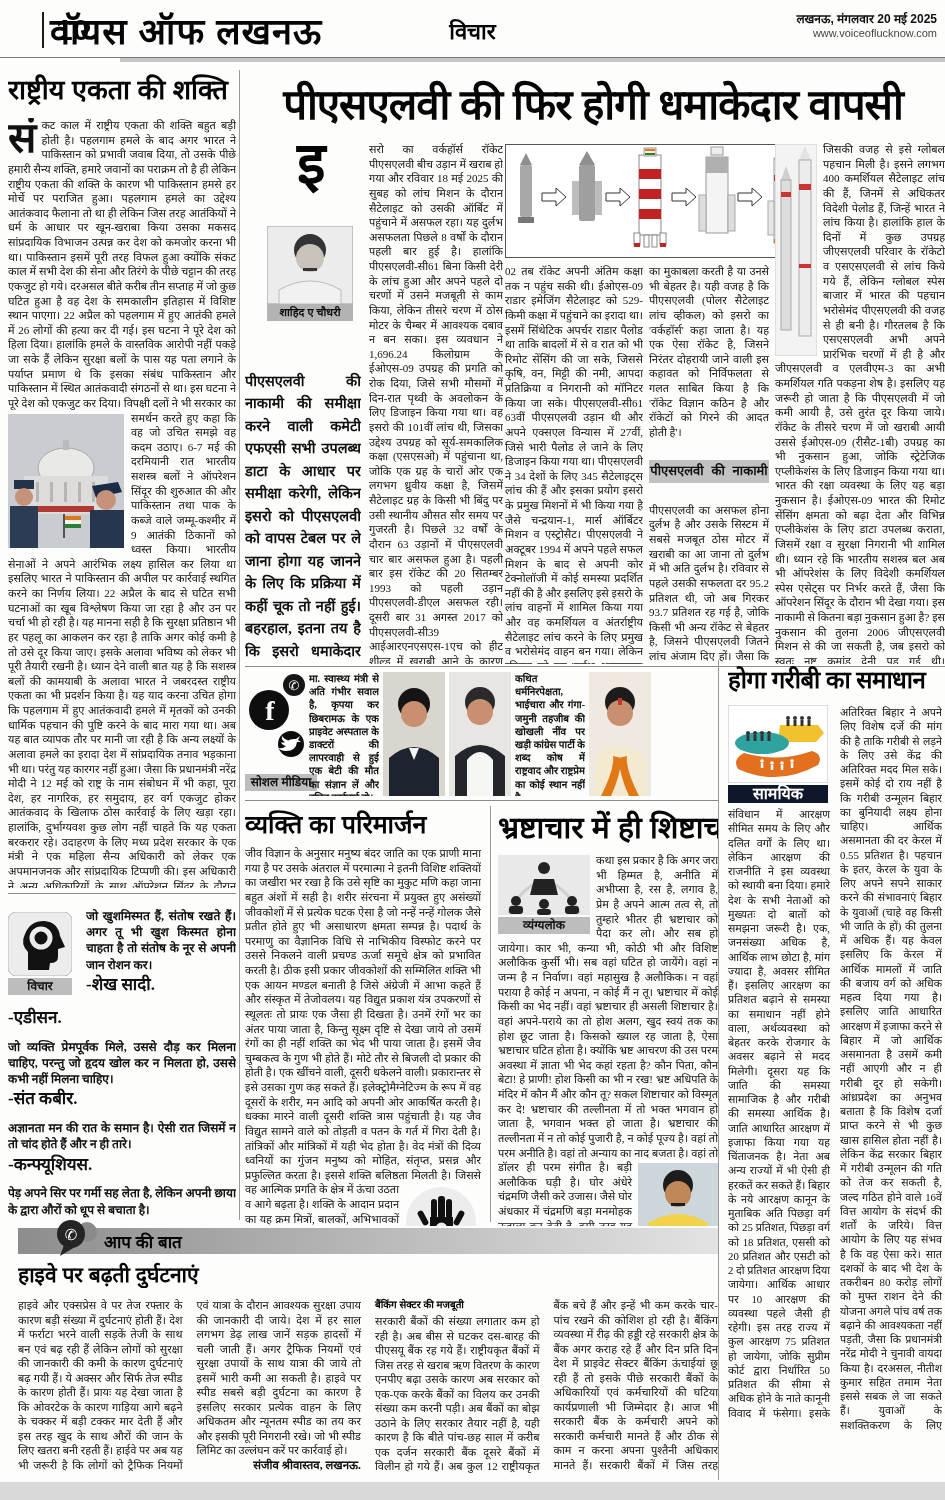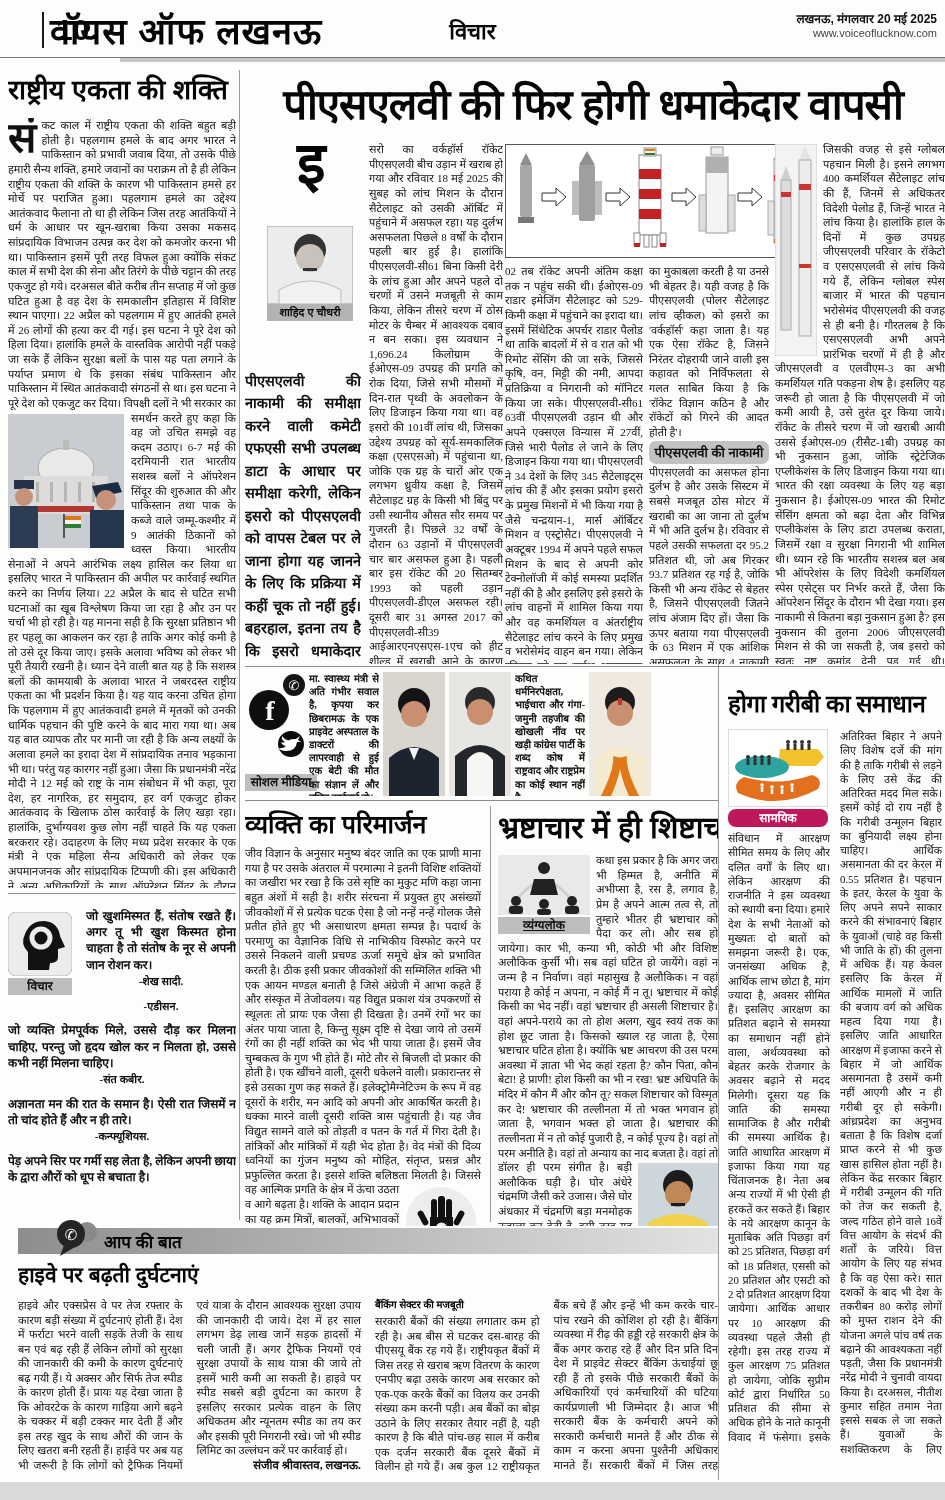--- a/index.html
+++ b/index.html
@@ -11,25 +11,25 @@
   .hl{font-family:"Liberation Sans",sans-serif;font-weight:700;color:#050505;}
   .nowrap{white-space:nowrap;overflow:hidden;}
   .cap{background:#b3b3b3;color:#0b0b0b;text-align:center;font-family:"Liberation Sans",sans-serif;
        font-weight:700;font-size:11px;line-height:17px;height:17px;overflow:hidden;}
   .vline{background:#9a9a9a;width:1px;}
   .hline{background:#8a8a8a;height:1px;}
   .dropcap{float:left;font-weight:700;font-family:"Liberation Sans",sans-serif;
            font-size:42px;line-height:36px;padding:2px 5px 0 0;}
   .sign{font-weight:700;text-align:right;font-size:11.5px;}
   .quote{font-size:12px;font-weight:600;margin:0 0 9px 0;line-height:1.35;}
-  .qauth{font-weight:700;text-align:center;font-size:11px;margin-top:1px;}
+  .qauth{font-weight:700;text-align:left;font-size:17px;margin-top:1px;}
   .iconlabel{background:#bdbdbd;color:#111;font-family:"Liberation Sans",sans-serif;
              font-weight:700;font-size:12px;text-align:center;line-height:17px;height:17px;}
-  .inset-head{background:#c2c2c2;color:#101010;font-family:Liberation Sans, sans-serif;
-              font-weight:700;font-size:13px;text-align:center;padding:3px 1px;margin:1px 0;border-radius:7px;}
+  .inset-head{background:#c2c2c2;color:#101010;font-family:Liberation Mono, monospace;
+              font-weight:700;font-size:13px;text-align:center;padding:3px 1px;margin:20px 0;}
   .sq{font-size:10px;font-weight:600;line-height:1.32;}
   .sqname{font-weight:700;font-size:9.5px;text-align:right;margin-top:2px;}
   svg{display:block;}
 </style>
 </head>
 <body>
 
 <div class="abs" style="left:0;top:0;width:945px;height:57px;border-bottom:1px solid #777;">
   <div class="abs hl" style="left:8px;top:13px;font-size:30px;margin-left:48px;">10</div>
   <div class="abs" style="left:42px;top:12px;width:2px;height:36px;background:#1a1a1a;"></div>
@@ -230,21 +230,21 @@
       <path d="M6,124 V86 Q31,64 56,86 V124 Z" fill="#f3ead0"></path>
       <path d="M12,124 Q26,96 24,84 l8,2 Q32,102 22,124 Z" fill="#e07818"></path>
       <path d="M50,124 Q36,96 38,84 l-8,2 Q30,102 40,124 Z" fill="#e07818"></path>
     </svg>
   </div>
 </div>
 <div class="abs hline" style="left:245px;top:800px;width:473px;"></div>
 
 <div class="abs vline" style="left:718px;top:660px;height:820px;"></div>
 <div class="abs" style="left:728px;top:662px;width:214px;">
-  <div class="hl nowrap" style="font-size:24px;letter-spacing:-0.5px;margin-top:24px;">होगा गरीबी का समाधान</div>
+  <div class="hl nowrap" style="font-size:24px;letter-spacing:-0.5px;margin-top:0;">होगा गरीबी का समाधान</div>
   <div class="jt" style="margin-top:10px;height:728px;column-count:2;column-gap:10px;font-size:10.8px;line-height:1.32;overflow:hidden;">
     <div style="width:100px;margin-bottom:4px;">
       <svg width="100" height="78" viewBox="0 0 100 78">
         <rect width="100" height="78" fill="#fff" stroke="#bbb"></rect>
         <path d="M10,64 Q50,82 90,60 Q96,50 84,46 Q50,58 16,48 Q4,54 10,64 Z" fill="#e2701f"></path>
         <path d="M52,20 h38 l6,8 -8,9 h-38 Z" fill="#f2c12e"></path>
         <ellipse cx="34" cy="38" rx="27" ry="11" fill="#2fa3a0"></ellipse>
         <g fill="#333">
           <circle cx="60" cy="13" r="2"></circle>
             <rect x="58.5" y="15" width="3" height="6"></rect>
@@ -267,21 +267,21 @@
           <circle cx="34" cy="56" r="1.8"></circle>
             <rect x="32.8" y="58" width="2.5" height="5"></rect>
           <circle cx="44" cy="58" r="1.8"></circle>
             <rect x="42.8" y="60" width="2.5" height="5"></rect>
           <circle cx="54" cy="58" r="1.8"></circle>
             <rect x="52.8" y="60" width="2.5" height="5"></rect>
           <circle cx="64" cy="56" r="1.8"></circle>
             <rect x="62.8" y="58" width="2.5" height="5"></rect>
         </g>
       </svg>
-      <div style="width:100px;background:#be185d;color:#fff;font-family:'Liberation Sans',sans-serif;font-weight:700;font-size:12px;text-align:center;line-height:18px;margin-top:2px;border-radius:8px;">सामयिक</div>
+      <div style="width:100px;background:#0f172a;color:#fff;font-family:'Liberation Sans',sans-serif;font-weight:700;font-size:16px;text-align:center;line-height:18px;margin-top:2px;">सामयिक</div>
     </div>
     <span>संविधान में आरक्षण सीमित समय के लिए और दलित वर्गों के लिए था। लेकिन आरक्षण की राजनीति ने इस व्यवस्था को स्थायी बना दिया। हमारे देश के सभी नेताओं को मुख्यतः दो बातों को समझना जरूरी है। एक, जनसंख्या अधिक है, आर्थिक लाभ छोटा है, मांग ज्यादा है, अवसर सीमित हैं। इसलिए आरक्षण का प्रतिशत बढ़ाने से समस्या का समाधान नहीं होने वाला, अर्थव्यवस्था को बेहतर करके रोजगार के अवसर बढ़ाने से मदद मिलेगी। दूसरा यह कि जाति की समस्या सामाजिक है और गरीबी की समस्या आर्थिक है। जाति आधारित आरक्षण में इजाफा किया गया यह चिंताजनक है। नेता अब अन्य राज्यों में भी ऐसी ही हरकतें कर सकते हैं। बिहार के नये आरक्षण कानून के मुताबिक अति पिछड़ा वर्ग को 25 प्रतिशत, पिछड़ा वर्ग को 18 प्रतिशत, एससी को 20 प्रतिशत और एसटी को 2 दो प्रतिशत आरक्षण दिया जायेगा। आर्थिक आधार पर 10 आरक्षण की व्यवस्था पहले जैसी ही रहेगी। इस तरह राज्य में कुल आरक्षण 75 प्रतिशत हो जायेगा, जोकि सुप्रीम कोर्ट द्वारा निर्धारित 50 प्रतिशत की सीमा से अधिक होने के नाते कानूनी विवाद में फंसेगा। इसके अतिरिक्त बिहार ने अपने लिए विशेष दर्जे की मांग की है ताकि गरीबी से लड़ने के लिए उसे केंद्र की अतिरिक्त मदद मिल सके। इसमें कोई दो राय नहीं है कि गरीबी उन्मूलन बिहार का बुनियादी लक्ष्य होना चाहिए। आर्थिक असमानता की दर केरल में 0.55 प्रतिशत है। पहचान के इतर, केरल के युवा के लिए अपने सपने साकार करने की संभावनाएं बिहार के युवाओं (चाहे वह किसी भी जाति के हों) की तुलना में अधिक हैं। यह केवल इसलिए कि केरल में आर्थिक मामलों में जाति की बजाय वर्ग को अधिक महत्व दिया गया है। इसलिए जाति आधारित आरक्षण में इजाफा करने से बिहार में जो आर्थिक असमानता है उसमें कमी नहीं आएगी और न ही गरीबी दूर हो सकेगी। आंध्रप्रदेश का अनुभव बताता है कि विशेष दर्जा प्राप्त करने से भी कुछ खास हासिल होता नहीं है। लेकिन केंद्र सरकार बिहार में गरीबी उन्मूलन की गति को तेज कर सकती है, जल्द गठित होने वाले 16वें वित्त आयोग के संदर्भ की शर्तों के जरिये। वित्त आयोग के लिए यह संभव है कि वह ऐसा करे। सात दशकों के बाद भी देश के तकरीबन 80 करोड़ लोगों को मुफ्त राशन देने की योजना अगले पांच वर्ष तक बढ़ाने की आवश्यकता नहीं पड़ती, जैसा कि प्रधानमंत्री नरेंद्र मोदी ने चुनावी वायदा किया है। दरअसल, नीतीश कुमार सहित तमाम नेता इससे सबक ले जा सकते हैं। युवाओं के सशक्तिकरण के लिए भारत को गरीबी कम करने के लिए ठोस व प्रभावी योजनाओं की जरूरत है। जाति आधारित आरक्षण का विस्तार करना गरीबी समाधान नहीं हो सकता है।</span>
     
   </div>
 </div>
 
 <div class="abs" style="left:245px;top:806px;width:236px;height:420px;overflow:hidden;">
   <div class="hl nowrap" style="font-size:25px;">व्यक्ति का परिमार्जन</div>
   <div class="jt bodytxt" style="margin-top:6px;height:388px;overflow:hidden;">
     <span>जीव विज्ञान के अनुसार मनुष्य बंदर जाति का एक प्राणी माना गया है पर उसके अंतराल में परमात्मा ने इतनी विशिष्ट शक्तियों का जखीरा भर रखा है कि उसे सृष्टि का मुकुट मणि कहा जाना बहुत अंशों में सही है। शरीर संरचना में प्रयुक्त हुए असंख्यों जीवकोशों में से प्रत्येक घटक ऐसा है जो नन्हें नन्हें गोलक जैसे प्रतीत होते हुए भी असाधारण क्षमता सम्पन्न है। पदार्थ के परमाणु का वैज्ञानिक विधि से नाभिकीय विस्फोट करने पर उससे निकलने वाली प्रचण्ड ऊर्जा समूचे क्षेत्र को प्रभावित करती है। ठीक इसी प्रकार जीवकोशों की सम्मिलित शक्ति भी एक आयन मण्डल बनाती है जिसे अंग्रेजी में आभा कहते हैं और संस्कृत में तेजोवलय। यह विद्युत प्रकाश यंत्र उपकरणों से स्थूलतः तो प्रायः एक जैसा ही दिखता है। उनमें रंगों भर का अंतर पाया जाता है, किन्तु सूक्ष्म दृष्टि से देखा जाये तो उसमें रंगों का ही नहीं शक्ति का भेद भी पाया जाता है। इसमें जैव चुम्बकत्व के गुण भी होते हैं। मोटे तौर से बिजली दो प्रकार की होती है। एक खींचने वाली, दूसरी धकेलने वाली। प्रकारान्तर से इसे उसका गुण कह सकते हैं। इलेक्ट्रोमैग्नेटिज्म के रूप में वह दूसरों के शरीर, मन आदि को अपनी ओर आकर्षित करती है। धक्का मारने वाली दूसरी शक्ति त्रास पहुंचाती है। यह जैव विद्युत सामने वाले को तोड़ती व पतन के गर्त में गिरा देती है। तांत्रिकों और मांत्रिकों में यही भेद होता है। वेद मंत्रों की दिव्य ध्वनियों का गुंजन मनुष्य को मोहित, संतृप्त, प्रसन्न और प्रफुल्लित करता है। इससे शक्ति बलिष्ठता मिलती है।</span>
@@ -316,21 +316,21 @@
         <path d="M36,24 h20 l4,16 h-28 Z" fill="#222"></path>
         <g fill="#222">
           <circle cx="18" cy="46" r="5"></circle>
             <rect x="11" y="51" width="14" height="8" rx="3"></rect>
           <circle cx="46" cy="49" r="5"></circle>
             <rect x="39" y="54" width="14" height="6" rx="3"></rect>
           <circle cx="74" cy="46" r="5"></circle>
             <rect x="67" y="51" width="14" height="8" rx="3"></rect>
         </g>
       </svg>
-      <span class="iconlabel" style="display:block;width:92px;margin-top:2px;text-decoration:underline;">व्यंग्यलोक</span>
+      <span class="iconlabel" style="display:block;width:92px;margin-top:2px;">व्यंग्यलोक</span>
     </span>
     <span>कथा इस प्रकार है कि अगर जरा भी हिम्मत है, अनीति में अभीप्सा है, रस है, लगाव है, प्रेम है अपने आत्म तत्व से, तो तुम्हारे भीतर ही भ्रष्टाचार को पैदा कर लो। और सब हो जायेगा। कार भी, कन्या भी, कोठी भी और विशिष्ट अलौकिक कुर्सी भी। सब वहां घटित हो जायेंगे। वहां न जन्म है न निर्वाण। वहां महासुख है अलौकिक। न वहां पराया है कोई न अपना, न कोई मैं न तू। भ्रष्टाचार में कोई किसी का भेद नहीं। वहां भ्रष्टाचार ही असली शिष्टाचार है। वहां अपने-पराये का तो होश अलग, खुद स्वयं तक का होश छूट जाता है। किसको ख्याल रह जाता है, ऐसा भ्रष्टाचार घटित होता है। क्योंकि भ्रष्ट आचरण की उस परम अवस्था में ज्ञाता भी भेद कहां रहता है? कौन पिता, कौन बेटा! हे प्राणी! होश किसी का भी न रख! भ्रष्ट अधिपति के मंदिर में कौन मैं और कौन तू? सकल शिष्टाचार को विस्मृत कर दे! भ्रष्टाचार की तल्लीनता में तो भक्त भगवान हो जाता है, भगवान भक्त हो जाता है। भ्रष्टाचार की तल्लीनता में न तो कोई पुजारी है, न कोई पूज्य है। वहां तो परम अनीति है। वहां तो अन्याय का नाद बजता है।</span>
     <span style="float:right;width:80px;margin:3px 0 2px 6px;">
       <svg width="80" height="74" viewBox="0 0 80 74">
         <rect width="80" height="74" fill="#cdd6da"></rect>
         <circle cx="40" cy="22" r="15" fill="#1c1c1c"></circle>
         <circle cx="40" cy="31" r="13" fill="#c08858"></circle>
         <rect x="33" y="40" width="14" height="3" fill="#1c1c1c"></rect>
         <path d="M10,74 V60 Q40,42 70,60 V74 Z" fill="#f2d24a"></path>
       </svg>

